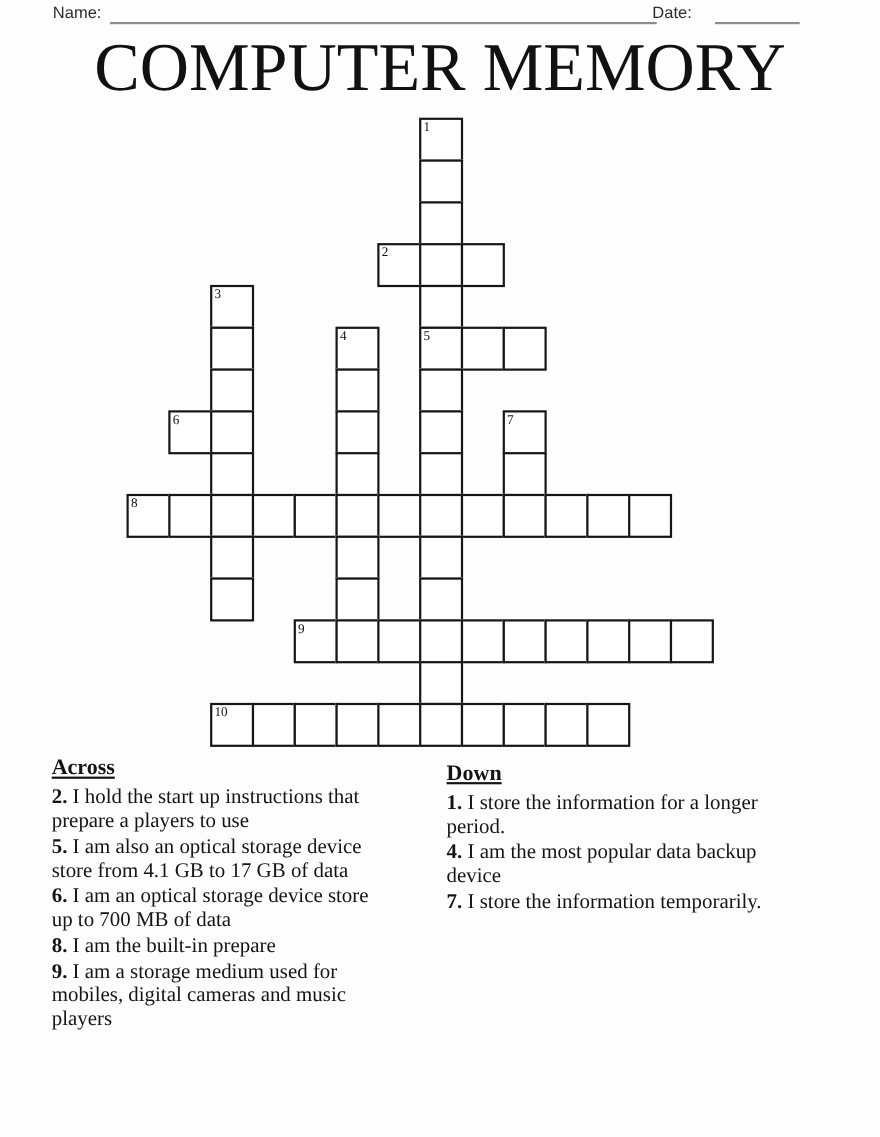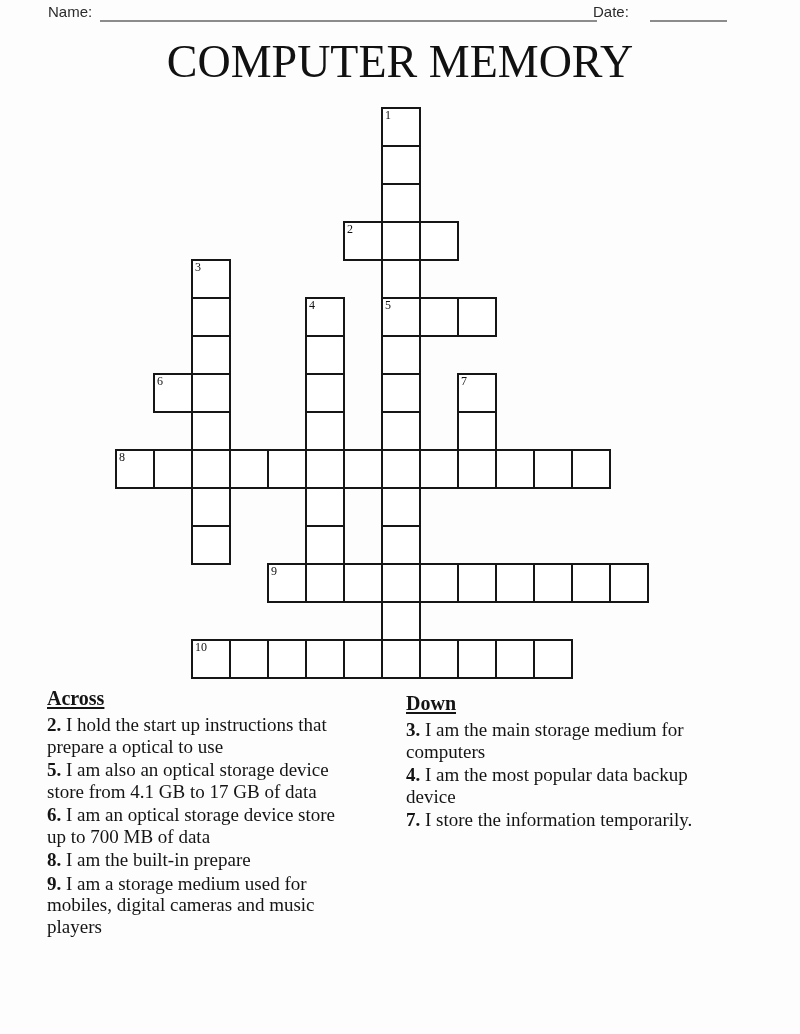--- a/index.html
+++ b/index.html
@@ -14,21 +14,21 @@
   }
   .name-label{left:48px;top:3px;}
   .date-label{left:593px;top:3px;}
   .rule{position:absolute;height:0;border-top:2px solid #8c8c8c;}
   .name-line{left:100px;top:20px;width:497px;}
   .date-line{left:650px;top:20px;width:77px;}
   
   .title{
     position:absolute;left:0;top:36px;width:800px;margin:0;
     text-align:center;font-family:"Liberation Serif",serif;
-    font-size:46px;line-height:52px;font-weight:400;color:#111;
+    font-size:62px;line-height:52px;font-weight:400;color:#111;
   }
   
   .grid{position:absolute;left:115px;top:107px;}
   .cell{
     position:absolute;width:40px;height:40px;box-sizing:border-box;
     border:2px solid #161616;background:#ffffff;
   }
   .cell .num{
     position:absolute;top:0;left:2px;
     font-family:"Liberation Serif",serif;font-size:12px;line-height:13px;color:#111;
@@ -145,33 +145,33 @@
       <div class="cell" style="left: 266px; top: 532px;"></div>
       <div class="cell" style="left: 304px; top: 532px;"></div>
       <div class="cell" style="left: 342px; top: 532px;"></div>
       <div class="cell" style="left: 380px; top: 532px;"></div>
       <div class="cell" style="left: 418px; top: 532px;"></div>
     </div>
 
   <div class="clues col-left">
     <h2>Across</h2>
     <p><span class="cnum">2.</span> <span class="ct">I hold the start up instructions that
-prepare a optical to use</span></p>
+prepare a players to use</span></p>
     <p><span class="cnum">5.</span> <span class="ct">I am also an optical storage device
 store from 4.1 GB to 17 GB of data</span></p>
     <p><span class="cnum">6.</span> <span class="ct">I am an optical storage device store
 up to 700 MB of data</span></p>
     <p><span class="cnum">8.</span> <span class="ct">I am the built-in prepare</span></p>
     <p><span class="cnum">9.</span> <span class="ct">I am a storage medium used for
 mobiles, digital cameras and music
 players</span></p>
   </div>
 
   <div class="clues col-right">
     <h2>Down</h2>
-    <p><span class="cnum">3.</span> <span class="ct">I am the main storage medium for
-computers</span></p>
+    <p><span class="cnum">1.</span> <span class="ct">I store the information for a longer
+period.</span></p>
     <p><span class="cnum">4.</span> <span class="ct">I am the most popular data backup
 device</span></p>
     <p><span class="cnum">7.</span> <span class="ct">I store the information temporarily.</span></p>
   </div>
 
 </div>
 
 </body></html>

